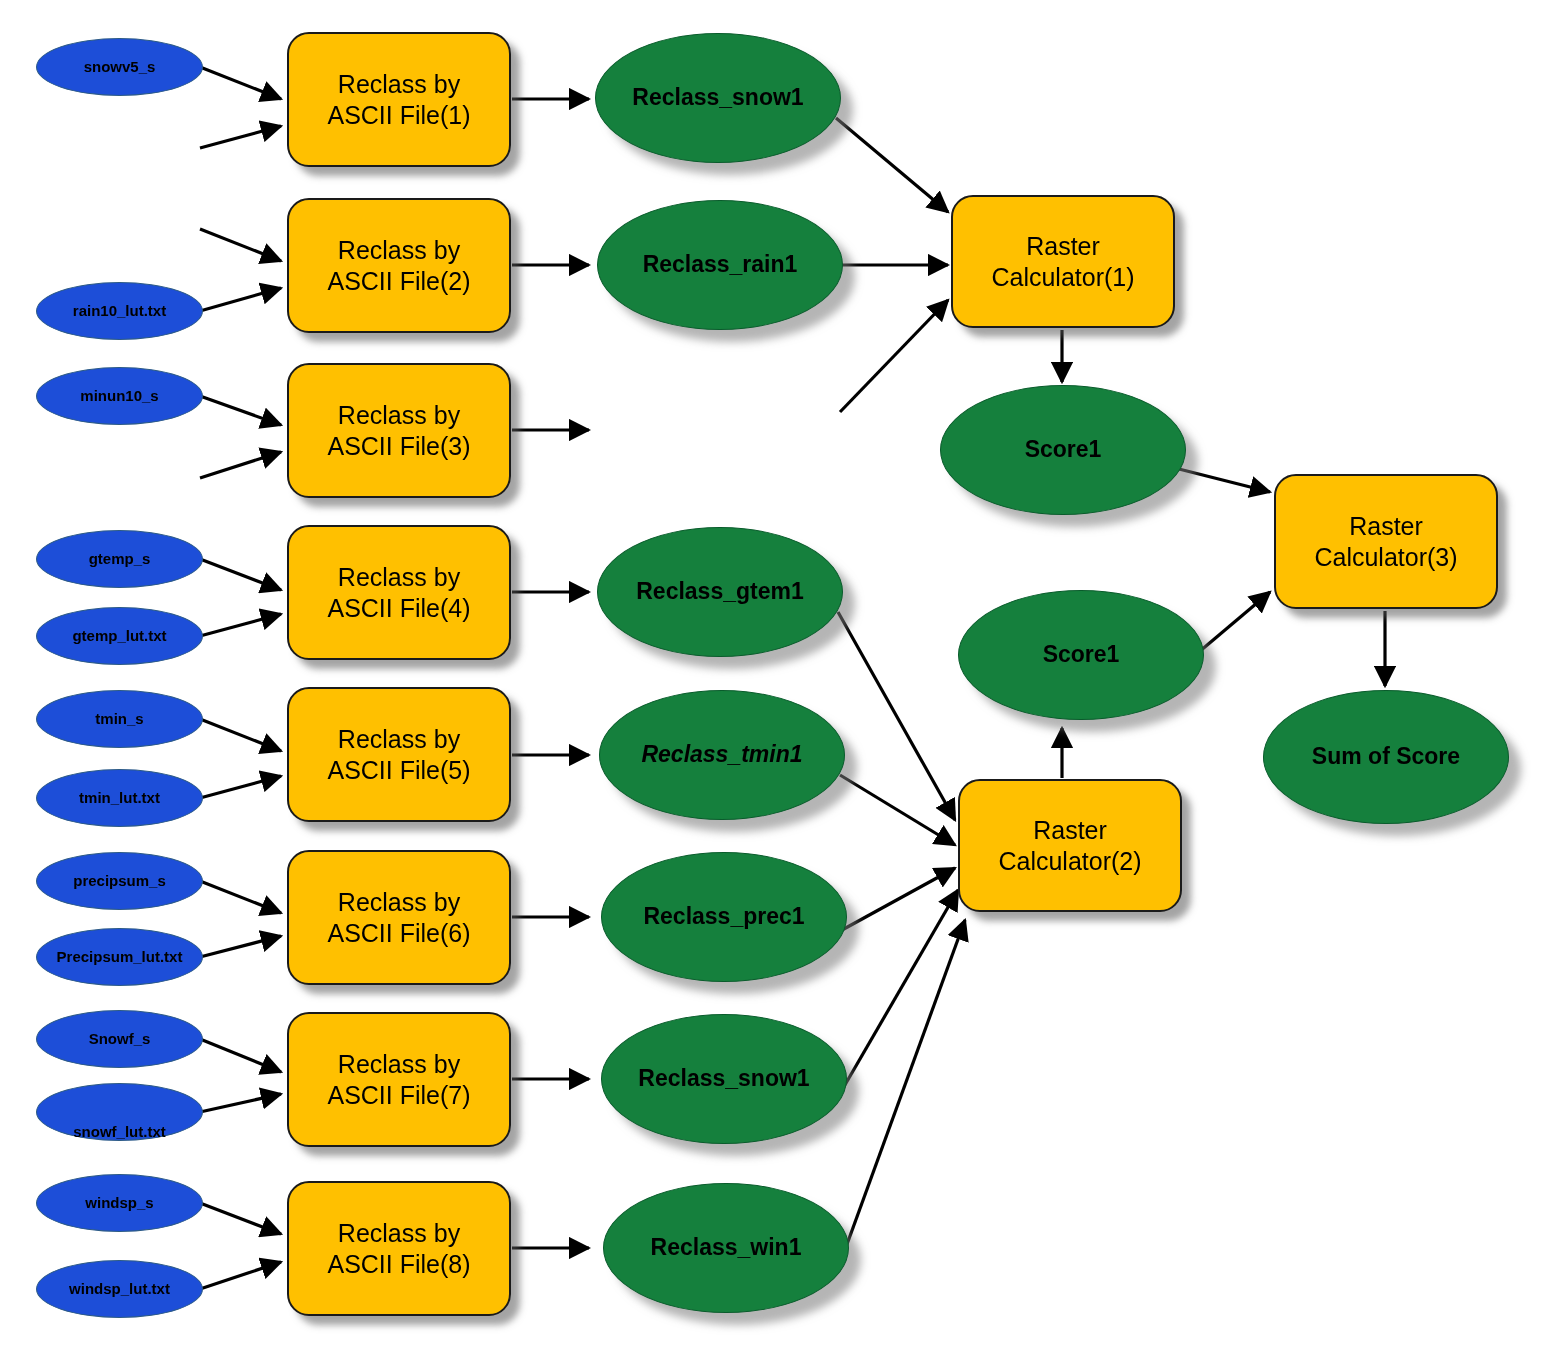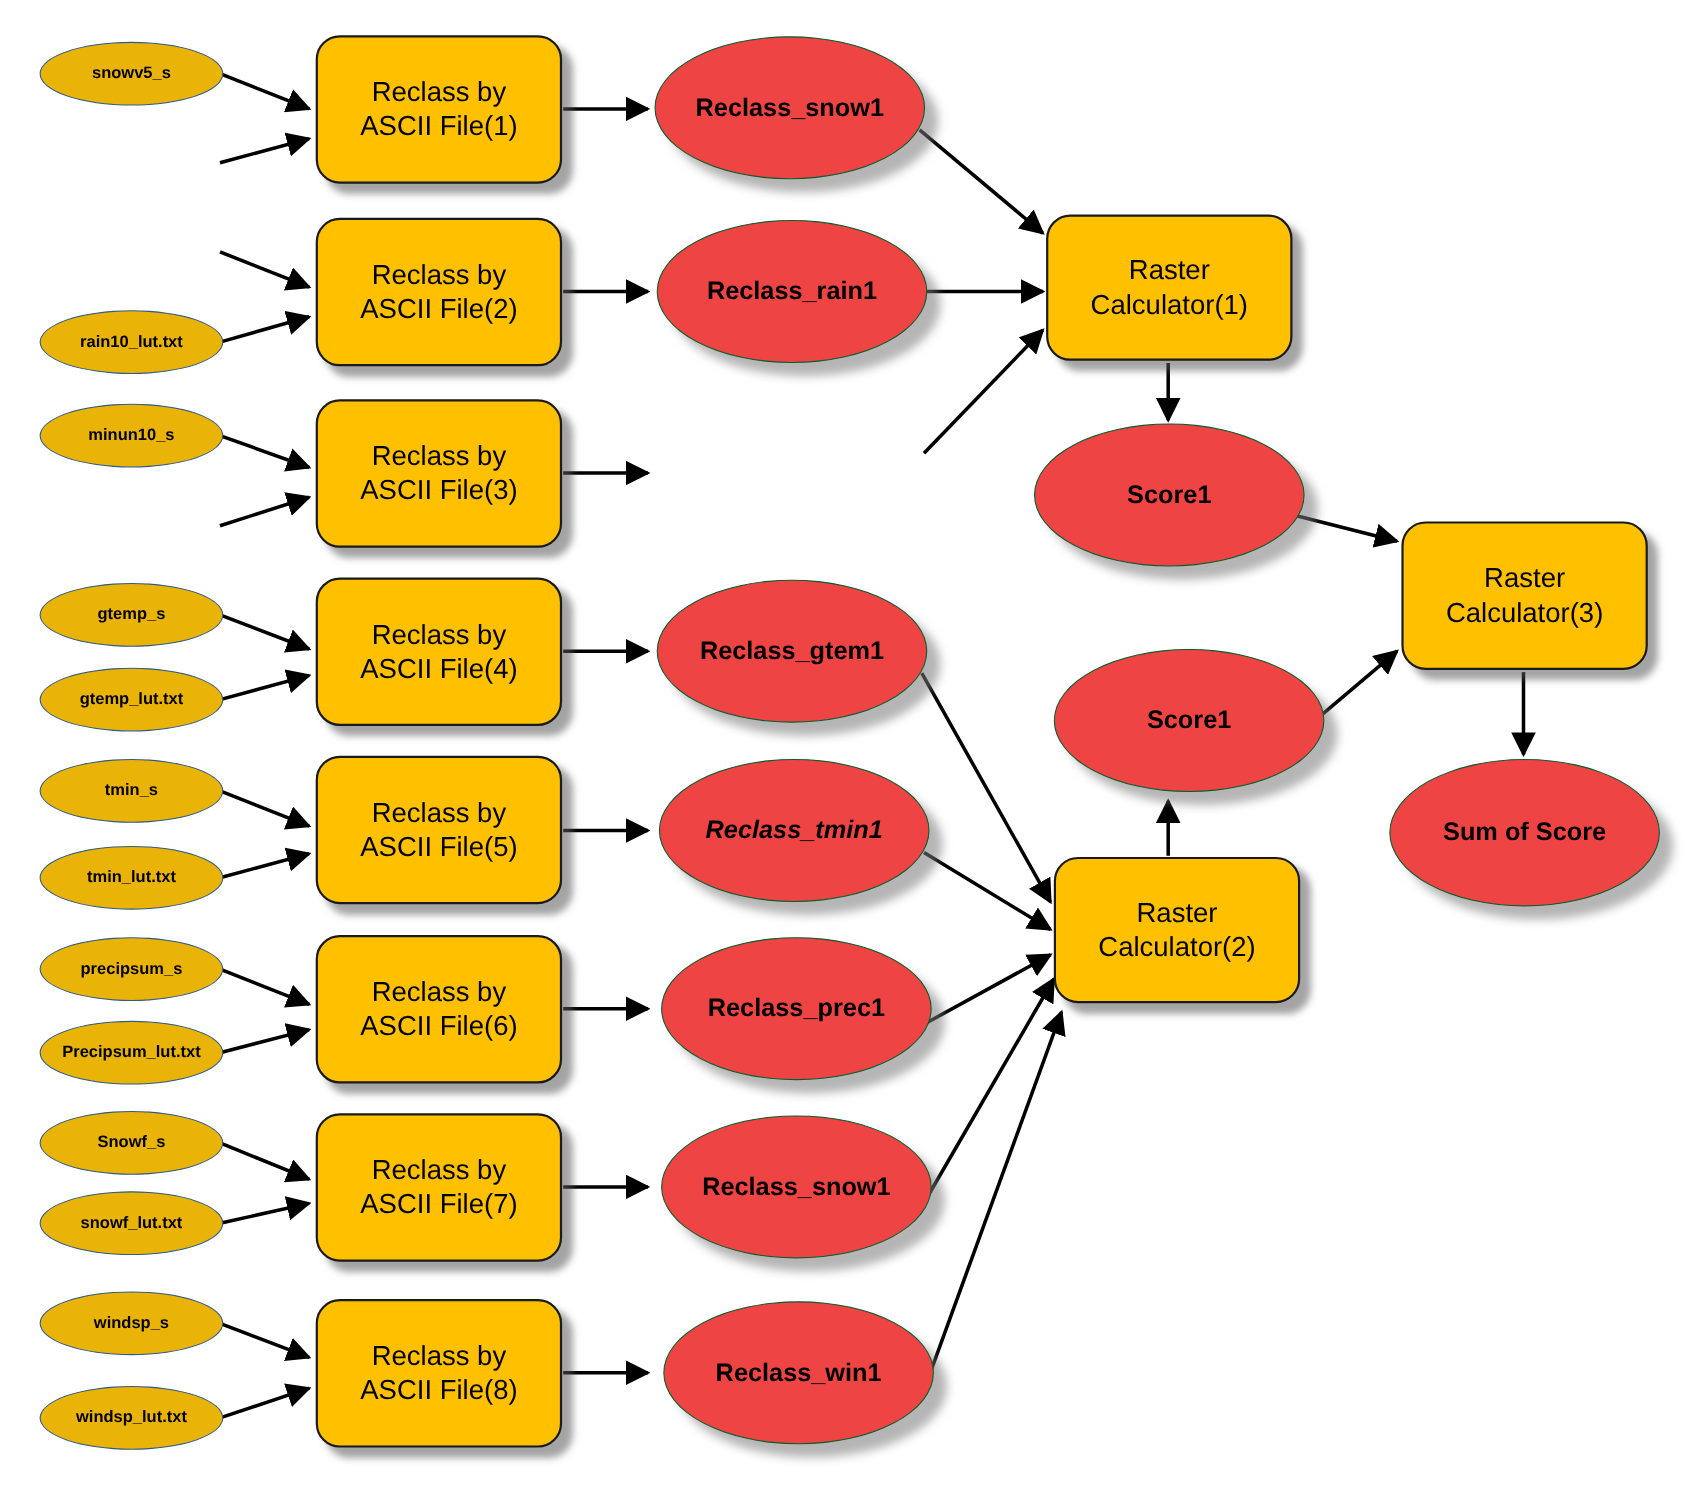--- a/index.html
+++ b/index.html
@@ -13,42 +13,42 @@
   }
   svg#edges{position:absolute;left:0;top:0;width:1544px;height:1364px;}
 
   .node{position:absolute;box-sizing:border-box;display:flex;
         align-items:center;justify-content:center;text-align:center;
         color:#000;}
 
   
   .ellipse-input{
     border-radius:50%;
-    background:#eab308;
+    background:#1d4ed8;
     border:1px solid #2E5C86;
     font-weight:bold;
     font-size:15px;
     line-height:1.05;
     padding:0 6px;
   }
 
   
   .process-box{
     background:#FFC000;
     border:2.5px solid #1a1a1a;
     border-radius:22px;
     font-size:25px;
     line-height:1.22;
     box-shadow:9px 9px 7px rgba(90,90,90,0.55);
   }
 
   
   .ellipse-output{
     border-radius:50%;
-    background:#ef4444;
+    background:#15803d;
     border:1.5px solid #0a5c2c;
     font-weight:bold;
     font-size:23px;
     line-height:1.1;
     box-shadow:12px 12px 9px rgba(120,120,120,0.55);
   }
 </style>
 </head>
 <body>
 
@@ -156,21 +156,21 @@
   <div class="node ellipse-input" style="left:36px;top:852px;width:167px;height:58px;">
     <span>precipsum_s</span>
   </div>
   <div class="node ellipse-input" style="left:36px;top:928px;width:167px;height:58px;text-align:right;">
     <span class="small">Precipsum_lut.txt</span>
   </div>
 
   <div class="node ellipse-input" style="left:36px;top:1010px;width:167px;height:58px;">
     <span>Snowf_s</span>
   </div>
-  <div class="node ellipse-input" style="left:36px;top:1083px;width:167px;height:58px;">
+  <div class="node ellipse-input" style="left:36px;top:1083px;width:167px;height:58px;align-items:flex-end;">
     <span>snowf_lut.txt</span>
   </div>
 
   <div class="node ellipse-input" style="left:36px;top:1174px;width:167px;height:58px;">
     <span>windsp_s</span>
   </div>
   <div class="node ellipse-input" style="left:36px;top:1260px;width:167px;height:58px;">
     <span>windsp_lut.txt</span>
   </div>
 

